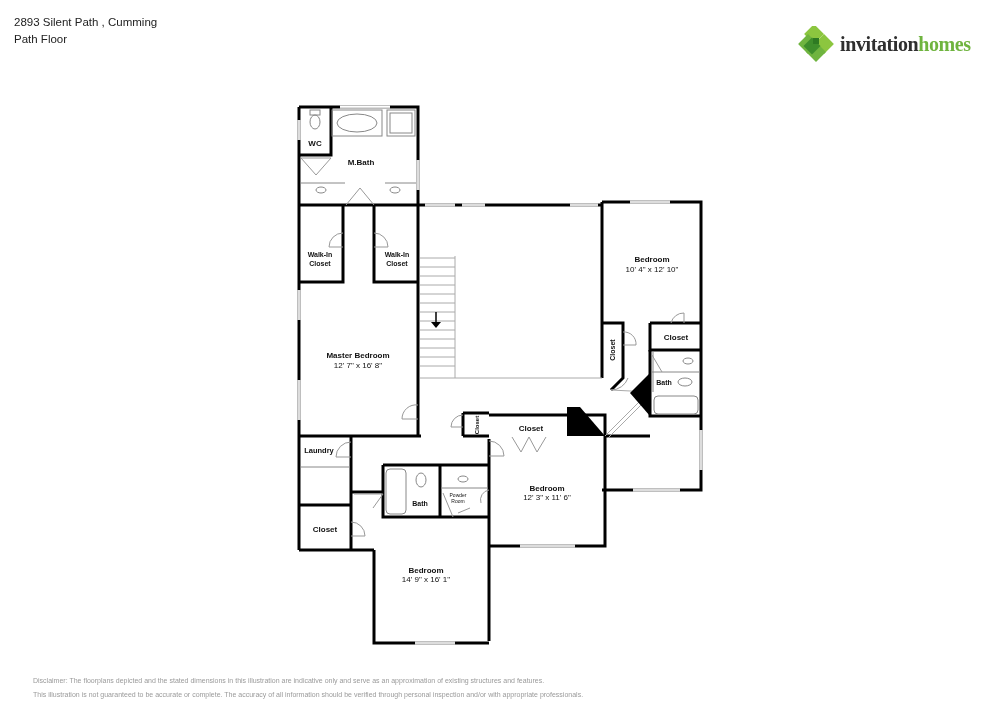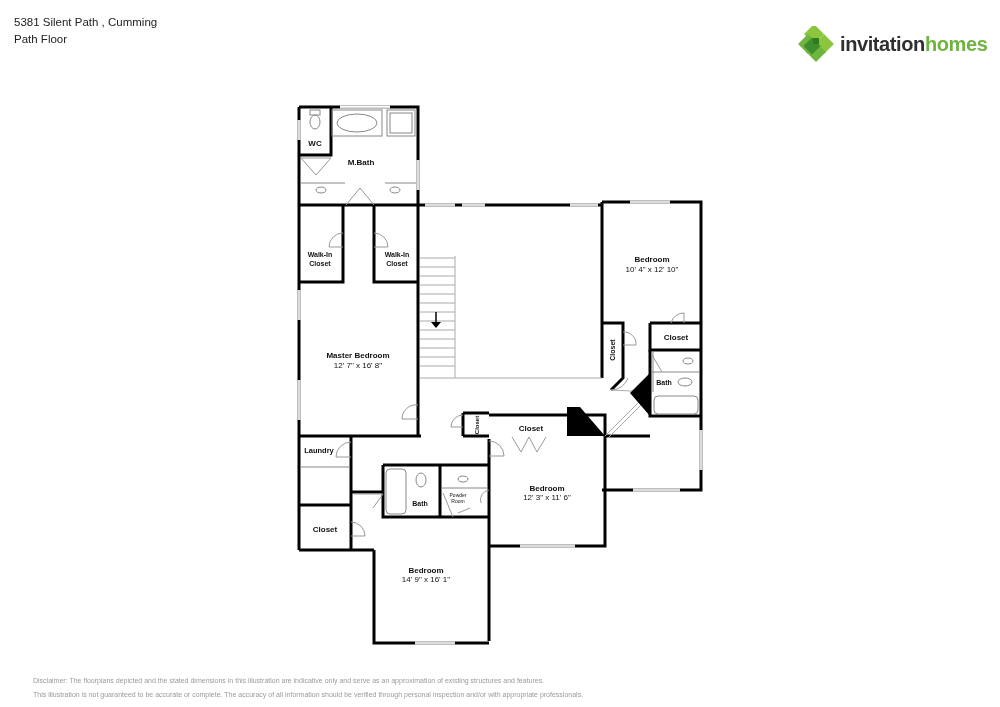--- a/index.html
+++ b/index.html
@@ -1,32 +1,32 @@
 <!DOCTYPE html>
 <html><head>
 <meta charset="utf-8">
 <style>
   html, body { margin:0; padding:0; background:#ffffff; }
   body { width:1000px; height:707px; position:relative; overflow:hidden; font-family:"Liberation Sans", sans-serif; color:#222; }
   .hdr { position:absolute; left:14px; top:14px; font-size:11.5px; line-height:17px; color:#222; }
   .hdr div { white-space:nowrap; }
   .logo { position:absolute; left:798px; top:26px; display:flex; align-items:center; }
-  .logo-text { font-size:20px; font-weight:bold; letter-spacing:-0.4px; margin-left:6px; }
+  .logo-text { font-size:20px; font-weight:bold; letter-spacing:-0.4px; margin-left:6px;font-family:Liberation Serif, serif; }
   .logo-text .a { color:#2f2f2f; }
   .logo-text .b { color:#6fb43f; }
   .disc { position:absolute; left:33px; top:674px; font-size:7px; line-height:14px; color:#9a9a9a; white-space:nowrap; }
   svg.plan { position:absolute; left:0; top:0; }
   .lbl { font-family:"Liberation Sans", sans-serif; fill:#111; }
   .b { font-weight:bold; }
 </style>
 </head>
 <body>
 
 <div class="hdr">
-  <div>5381 Silent Path , Cumming</div>
+  <div>2893 Silent Path , Cumming</div>
   <div>Path Floor</div>
 </div>
 
 <div class="logo">
   <svg width="36" height="36" viewBox="0 0 36 36">
     <rect x="9" y="1" width="14" height="14" transform="rotate(45 16 8)" fill="#8cc63f"></rect>
     <rect x="19" y="11" width="14" height="14" transform="rotate(45 26 18)" fill="#8cc63f"></rect>
     <rect x="3" y="11" width="14" height="14" transform="rotate(45 10 18)" fill="#6fb43f"></rect>
     <rect x="11" y="19" width="14" height="14" transform="rotate(45 18 26)" fill="#6fb43f"></rect>
     <rect x="8" y="14" width="12" height="12" transform="rotate(45 14 20)" fill="#3e8e2b"></rect>

